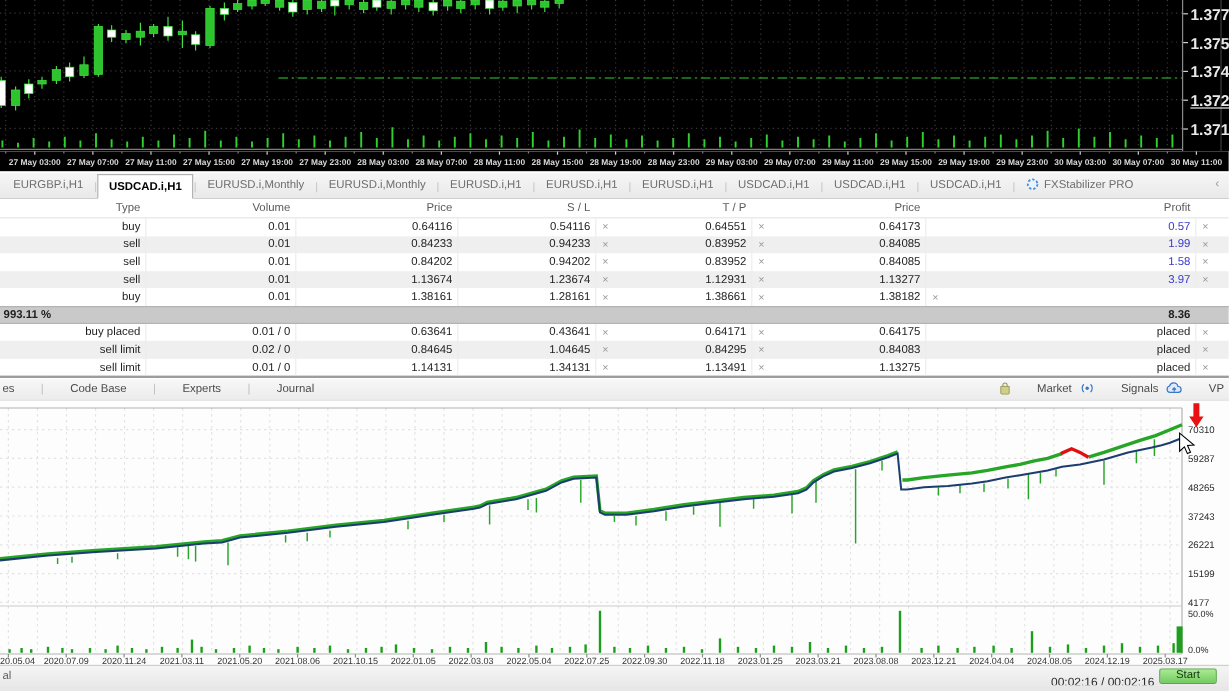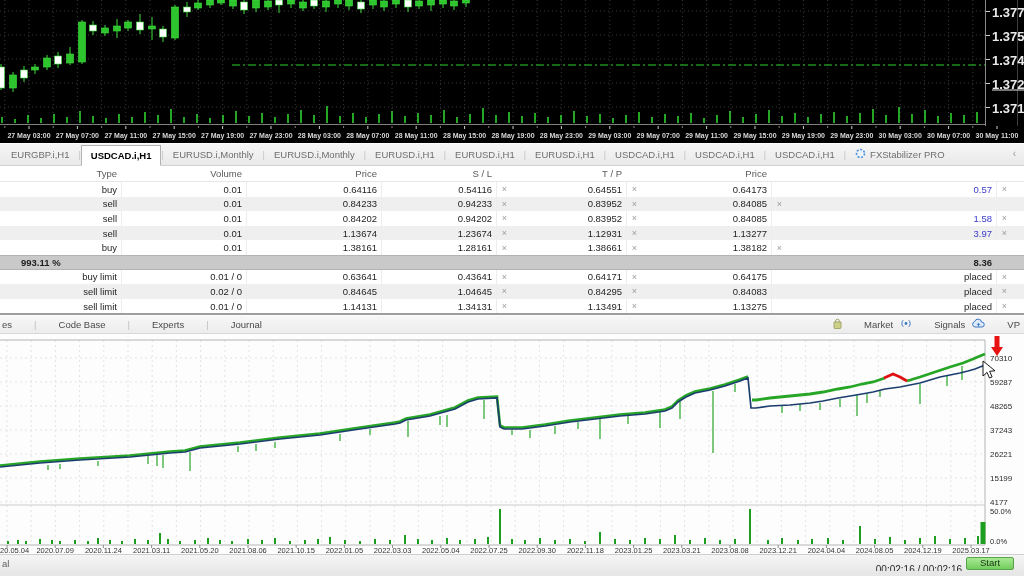--- a/index.html
+++ b/index.html
@@ -35,21 +35,21 @@
                  border-bottom:2px solid #9d9d9d; overflow:hidden; }
   .trow { display:flex; align-items:center; height:14.6px; font-size:9.5px; color:#1e1e1e; }
   .trow.head { height:16px; color:#5a5a5a; border-bottom:1px solid #e6e6e6; }
   .trow.shade { background:#efefef; }
   .trow.summary { background:#c9c9c9; border-top:1px solid #b3b3b3; border-bottom:1px solid #b3b3b3;
                   font-weight:bold; }
   .tcell { flex:none; text-align:right; padding-right:4px; border-right:1px solid #ededed;
            overflow:hidden; white-space:nowrap; height:100%; display:flex; align-items:center;
            justify-content:flex-end; }
   .trow.head .tcell, .trow.summary .tcell { border-right:1px solid transparent; }
-  .tleft { text-align:left; justify-content:flex-start; padding-left:21px; }
+  .tleft { text-align:left; justify-content:flex-start; padding-left:3px; }
   .xmark { flex:none; width:15px; text-align:center; color:#9b9b9b; font-size:9px;
            display:flex; align-items:center; justify-content:center; height:100%; }
   .profit-blue { color:#3a3acc; }
 
   
   .toolbox-bar { position:absolute; left:0; top:315px; width:1024px; height:19px;
                  background:linear-gradient(#f7f7f7,#ececec); border-top:1px solid #fdfdfd;
                  border-bottom:1px solid #d8d8d8; display:flex; align-items:center;
                  justify-content:space-between; font-size:9.5px; color:#4a4a4a; }
   .tb-left { display:flex; align-items:center; gap:22px; padding-left:2px; }
@@ -434,20 +434,21 @@
   <div class="trade-table" id="trade-table">
       <div class="trow head">
         <span class="tcell" style="width: 122px;">Type</span>
         <span class="tcell" style="width: 125px;">Volume</span>
         <span class="tcell" style="width: 135px;">Price</span>
         <span class="tcell" style="width: 115px;">S / L</span>
         <span class="tcell" style="width: 15px;"></span>
         <span class="tcell" style="width: 115px;">T / P</span>
         <span class="tcell" style="width: 15px;"></span>
         <span class="tcell" style="width: 130px;">Price</span>
+        <span class="tcell" style="width: 225px;">Profit</span>
       </div>
       <div class="trow">
         <span class="tcell" style="width: 122px;">buy</span>
         <span class="tcell" style="width: 125px;">0.01</span>
         <span class="tcell" style="width: 135px;">0.64116</span>
         <span class="tcell" style="width: 115px;">0.54116</span>
         <span class="xmark">×</span>
         <span class="tcell" style="width: 115px;">0.64551</span>
         <span class="xmark">×</span>
         <span class="tcell" style="width: 130px;">0.64173</span>
@@ -456,20 +457,21 @@
       </div>
       <div class="trow shade">
         <span class="tcell" style="width: 122px;">sell</span>
         <span class="tcell" style="width: 125px;">0.01</span>
         <span class="tcell" style="width: 135px;">0.84233</span>
         <span class="tcell" style="width: 115px;">0.94233</span>
         <span class="xmark">×</span>
         <span class="tcell" style="width: 115px;">0.83952</span>
         <span class="xmark">×</span>
         <span class="tcell" style="width: 130px;">0.84085</span>
+        <span class="tcell profit-blue" style="width: 225px;">1.99</span>
         <span class="xmark">×</span>
       </div>
       <div class="trow">
         <span class="tcell" style="width: 122px;">sell</span>
         <span class="tcell" style="width: 125px;">0.01</span>
         <span class="tcell" style="width: 135px;">0.84202</span>
         <span class="tcell" style="width: 115px;">0.94202</span>
         <span class="xmark">×</span>
         <span class="tcell" style="width: 115px;">0.83952</span>
         <span class="xmark">×</span>
@@ -499,21 +501,21 @@
         <span class="xmark">×</span>
         <span class="tcell" style="width: 130px;">1.38182</span>
         <span class="xmark">×</span>
       </div>
       <div class="trow summary">
         <span class="tcell tleft" style="width: 772px; font-weight: bold;">993.11 %</span>
         <span class="tcell" style="width: 225px;">8.36</span>
         <span class="tcell" style="width: 15px;"></span>
       </div>
       <div class="trow">
-        <span class="tcell" style="width: 122px;">buy limit</span>
+        <span class="tcell" style="width: 122px;">buy placed</span>
         <span class="tcell" style="width: 125px;">0.01 / 0</span>
         <span class="tcell" style="width: 135px;">0.63641</span>
         <span class="tcell" style="width: 115px;">0.43641</span>
         <span class="xmark">×</span>
         <span class="tcell" style="width: 115px;">0.64171</span>
         <span class="xmark">×</span>
         <span class="tcell" style="width: 130px;">0.64175</span>
         <span class="tcell" style="width: 225px;">placed</span>
         <span class="xmark">×</span>
       </div>

